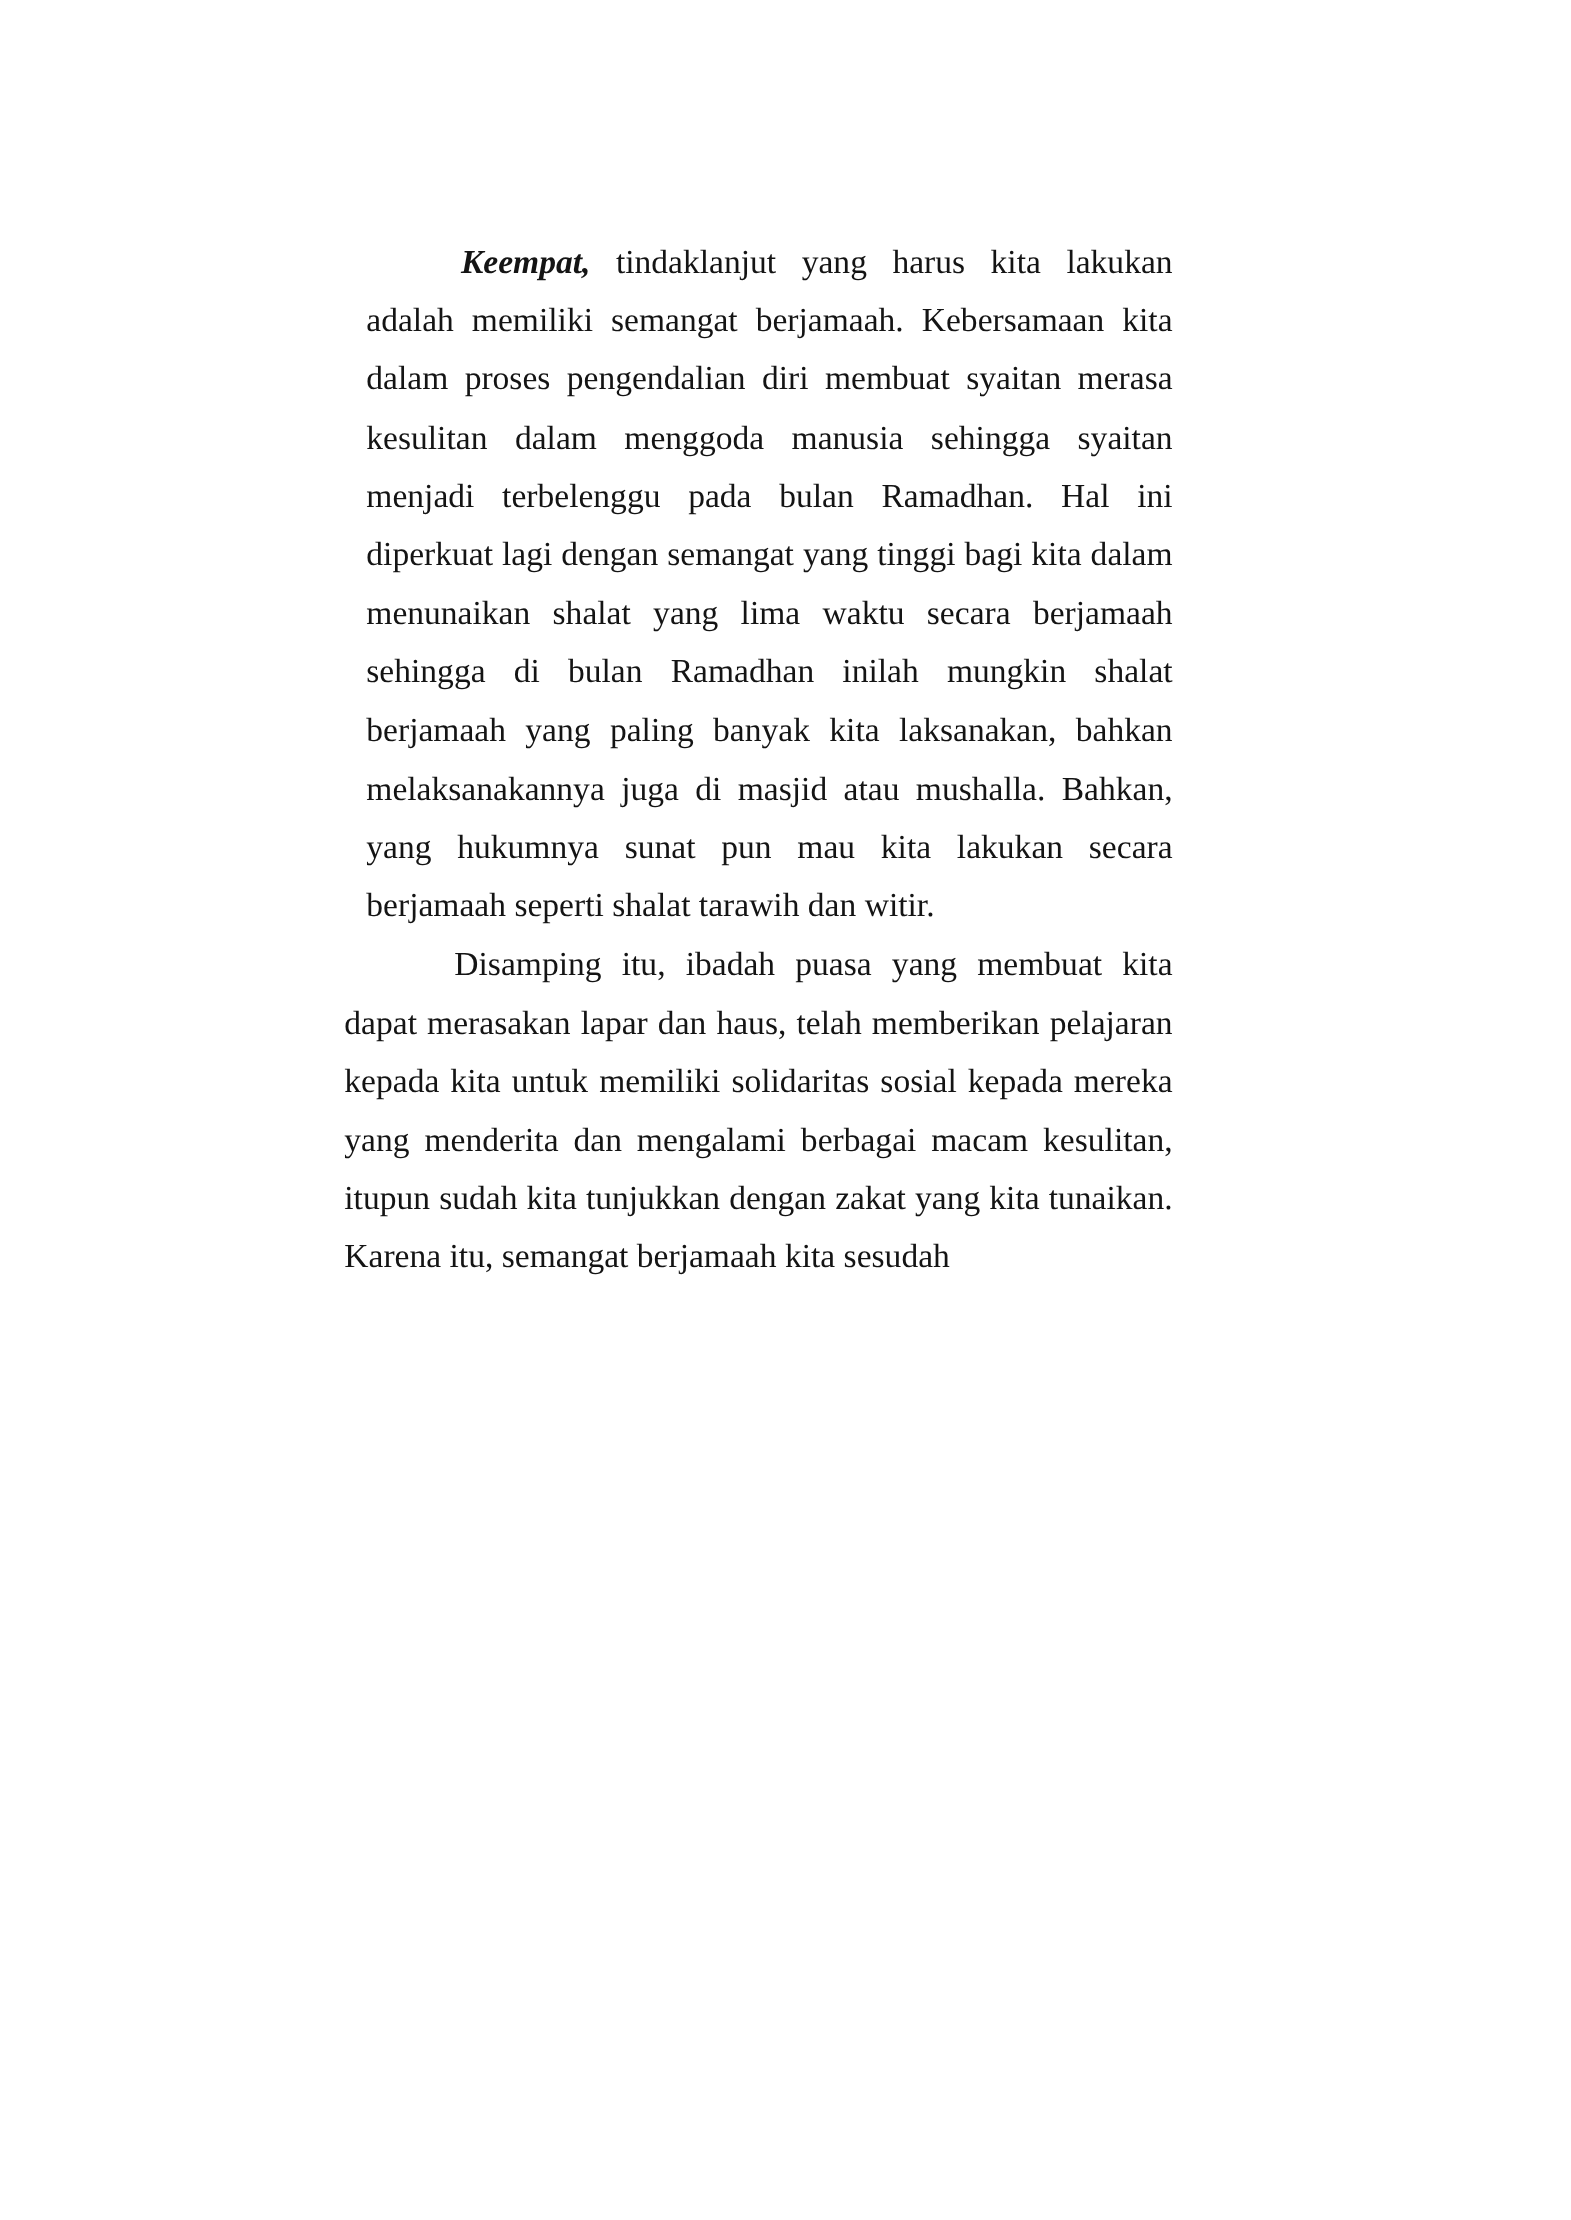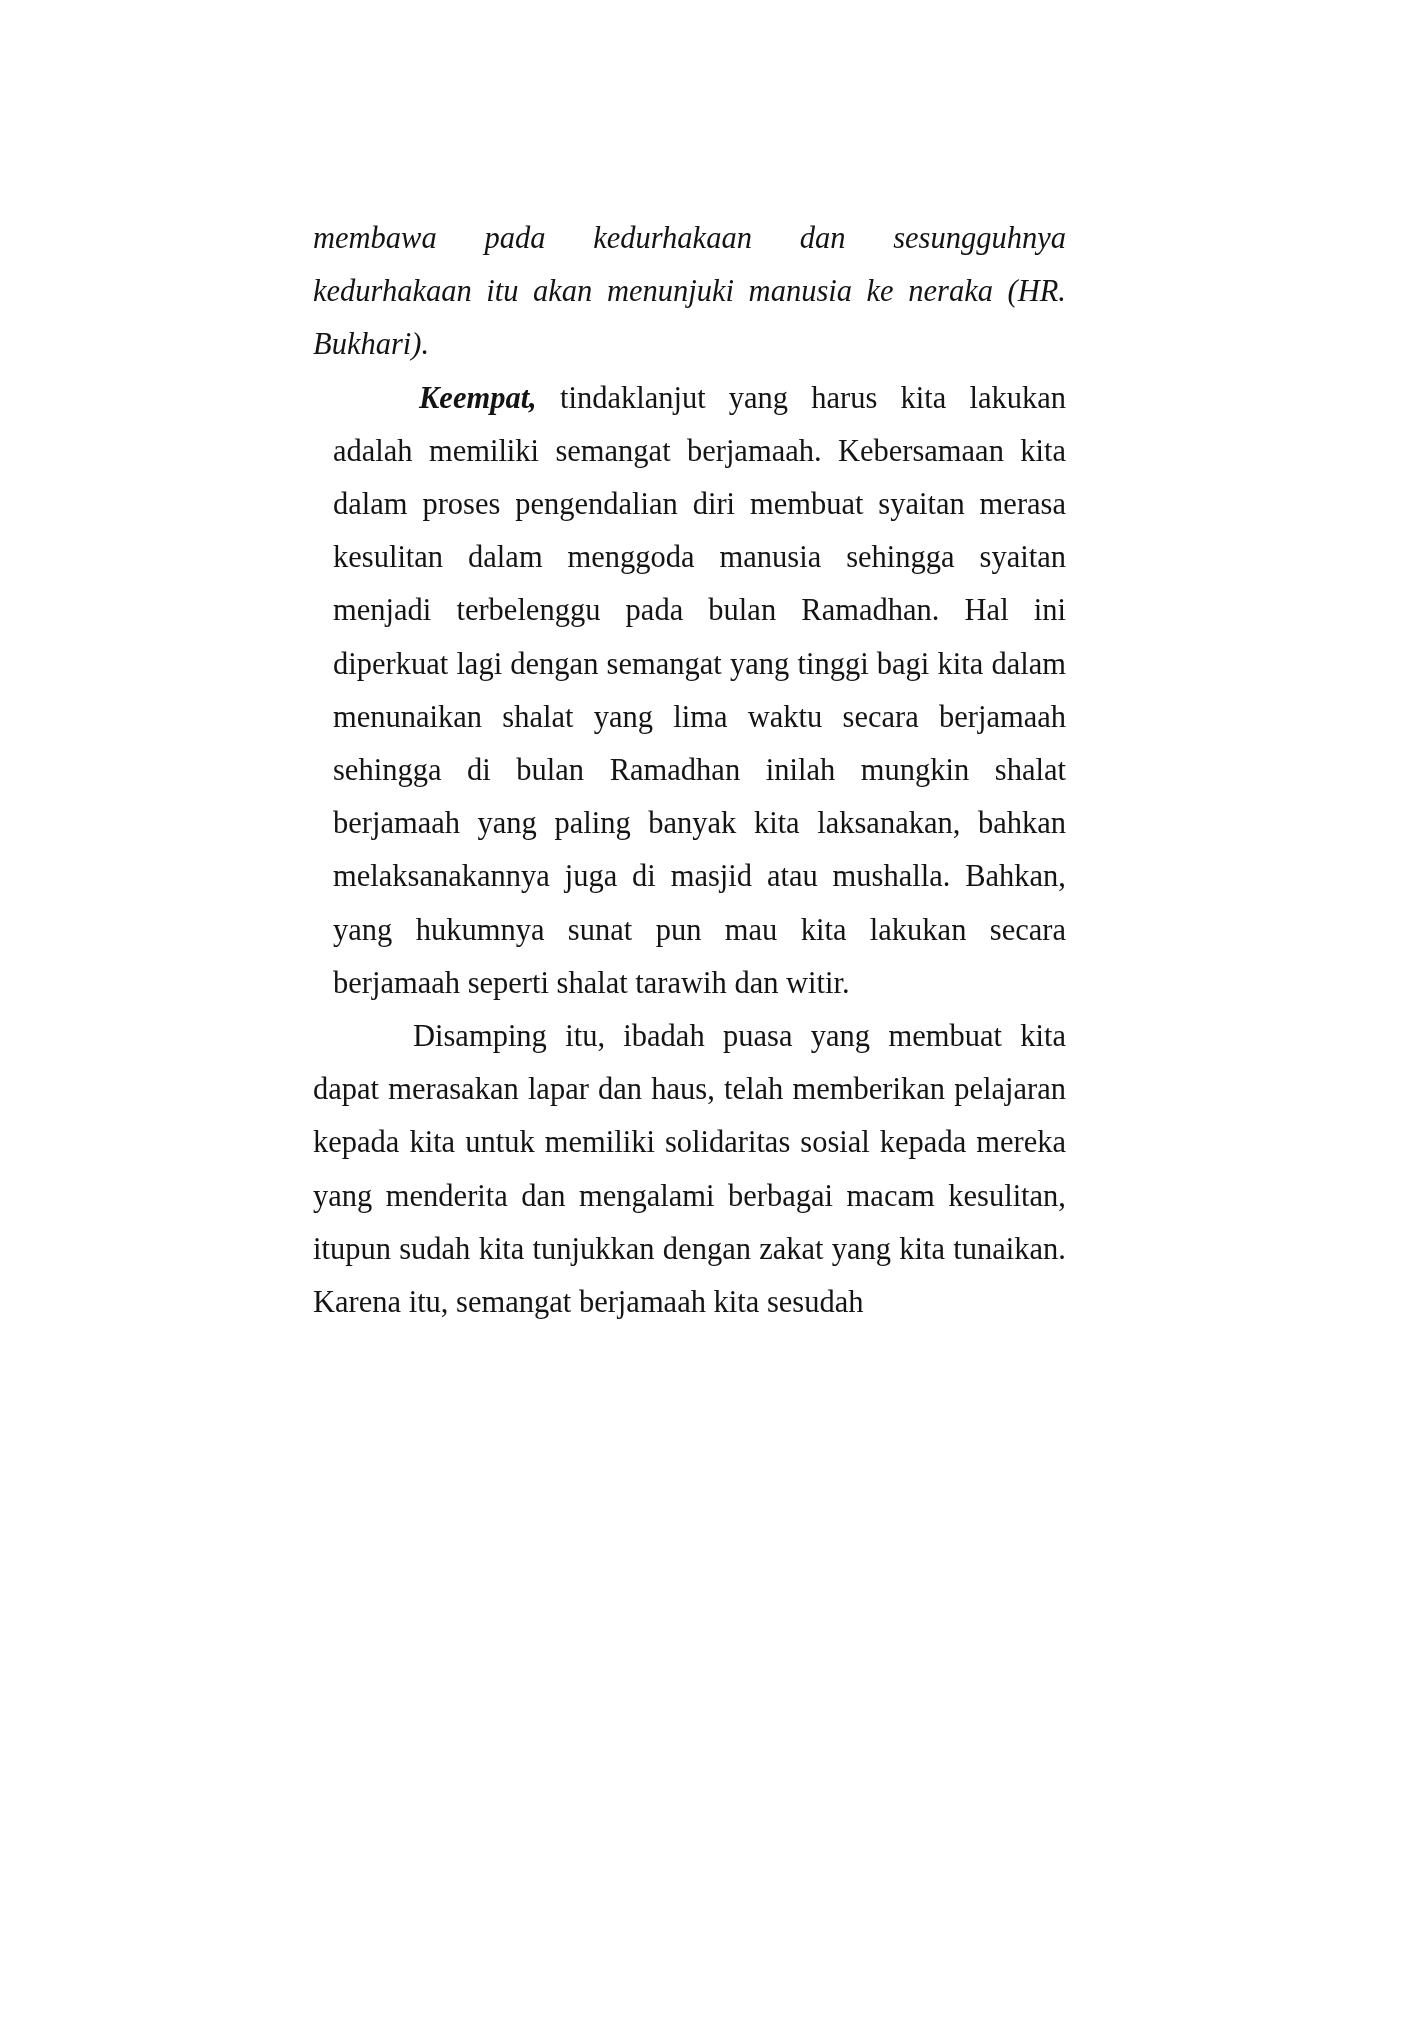--- a/index.html
+++ b/index.html
@@ -50,20 +50,19 @@
     font-style: italic;
   }
   
 </style>
 </head>
 <body>
 
 <div class="page">
   <div class="text-block">
 
-    <p class="quote-italic">membawa pada kedurhakaan dan sesungguhnya kedurhakaan itu akan menunjuki manusia ke neraka (HR. Bukhari).</p>
 
     <p class="body-para"><span class="lead-bold-italic">Keempat,</span><span> tindaklanjut yang harus kita lakukan adalah memiliki semangat berjamaah. Kebersamaan kita dalam proses pengendalian diri membuat syaitan merasa kesulitan dalam menggoda manusia sehingga syaitan menjadi terbelenggu pada bulan Ramadhan. Hal ini diperkuat lagi dengan semangat yang tinggi bagi kita dalam menunaikan shalat yang lima waktu secara berjamaah sehingga di bulan Ramadhan inilah mungkin shalat berjamaah yang paling banyak kita laksanakan, bahkan melaksanakannya juga di masjid atau mushalla. Bahkan, yang hukumnya sunat pun mau kita lakukan secara berjamaah seperti shalat tarawih dan witir.</span></p>
 
     <p class="body-para-wide">Disamping itu, ibadah puasa yang membuat kita dapat merasakan lapar dan haus, telah memberikan pelajaran kepada kita untuk memiliki solidaritas sosial kepada mereka yang menderita dan mengalami berbagai macam kesulitan, itupun sudah kita tunjukkan dengan zakat yang kita tunaikan. Karena itu, semangat berjamaah kita sesudah</p>
 
   </div>
 </div>
 
 </body></html>

